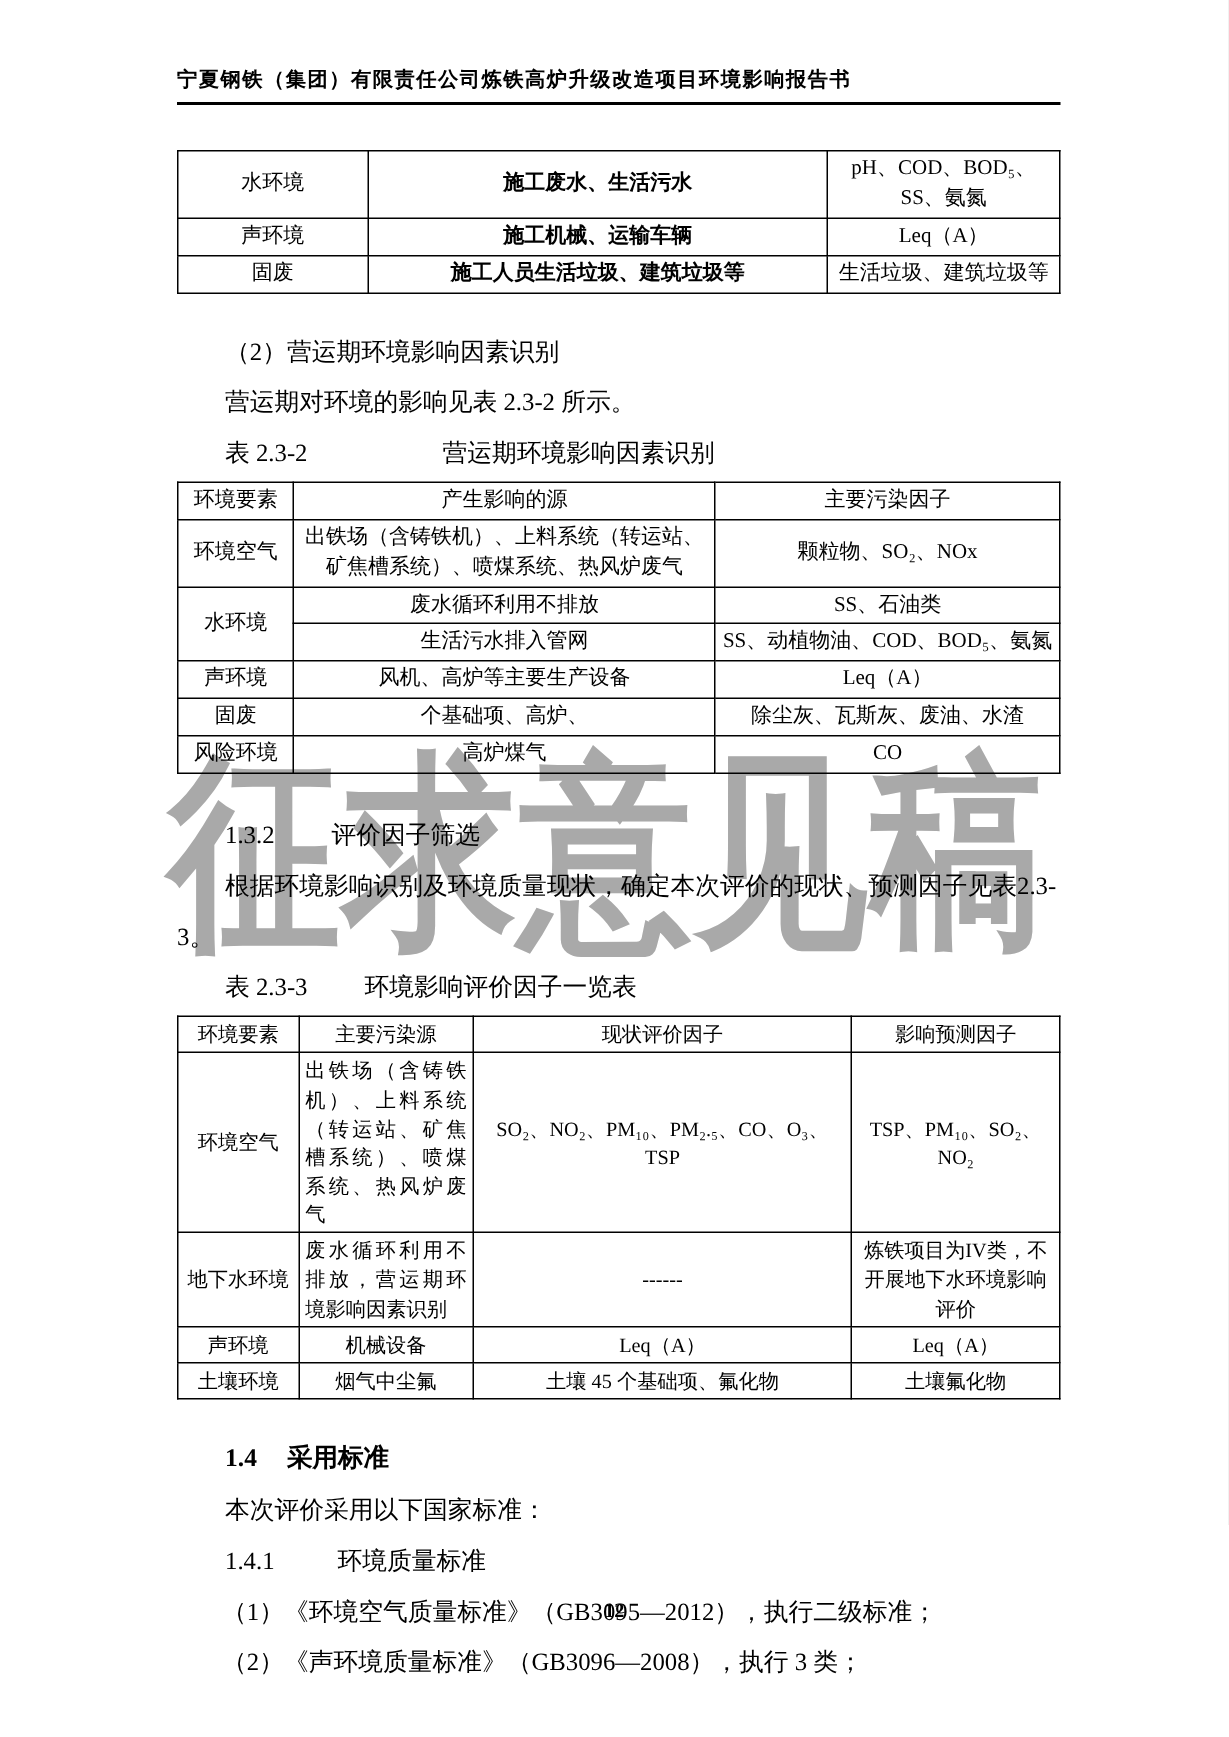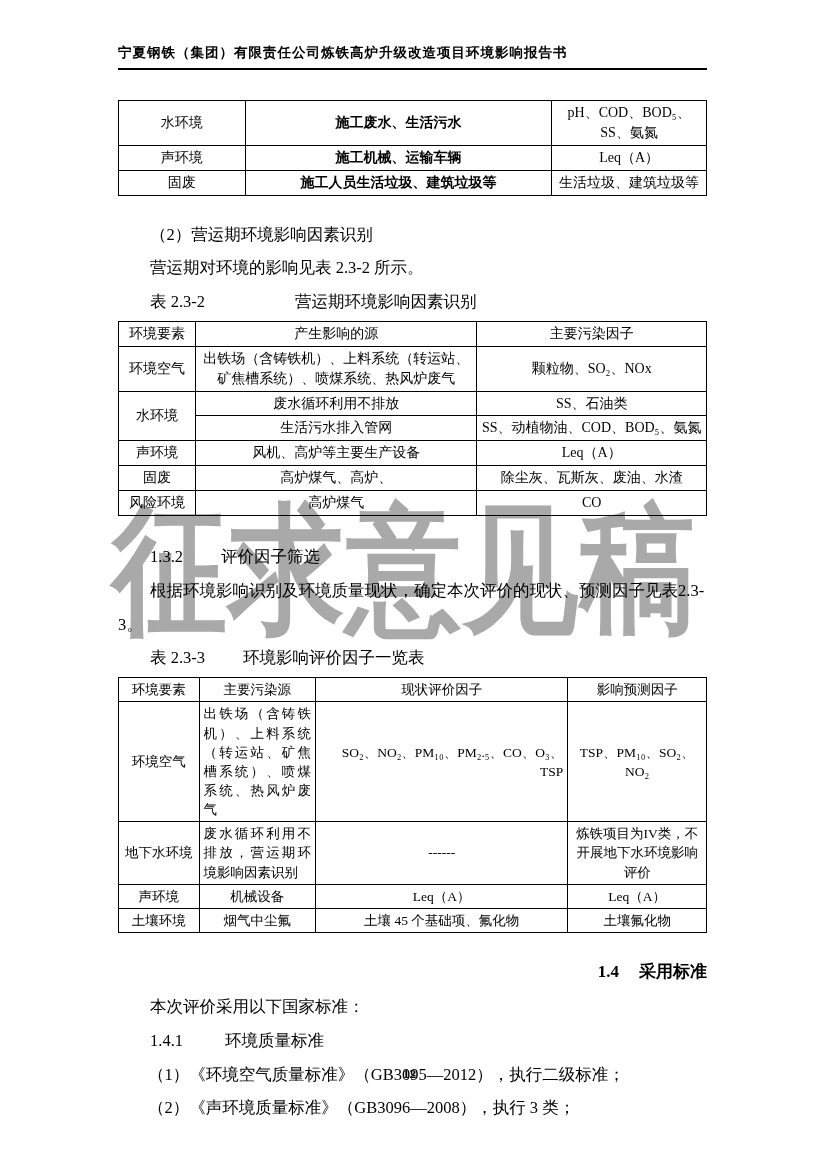--- a/index.html
+++ b/index.html
@@ -67,32 +67,32 @@
   .t2 .c2{width:39.3%;}
   .t3{margin-top:2px;font-size:13.5px;}
   .t3 .c0{width:13%;}
   .t3 .c1{width:19.5%;}
   .t3 .c2{width:44%;}
   .t3 .c3{width:23.5%;}
   .cell-justify{
     text-align:justify;
     text-align-last:left;
   }
-  .cell-left{text-align:right;}
+  .cell-left{text-align:center;}
   .para-block{font-size:16.5px;line-height:2.05;}
   .mt24{margin-top:22px;}
   .mt26{margin-top:24px;}
   .indent{text-indent:32px;}
   .indent-sm{text-indent:30px;}
   .caption .cap-no{margin-right:90px;}
   .caption2 .cap-no{margin-right:38px;text-align:right;}
   .h-num{margin-right:38px;}
   .h14 .h-num{margin-right:20px;}
   .h141 .h-num{margin-right:42px;}
-  .sec-bold{font-weight:bold;font-size:17px;text-align:right;}
+  .sec-bold{font-weight:bold;font-size:17px;}
   .footer-page{
     position:absolute;
     left:0;top:1066px;
     width:100%;
     text-align:center;
     font-weight:bold;
     font-size:13.5px;
     z-index:1;
   }
 </style>
@@ -154,21 +154,21 @@
           <td>生活污水排入管网</td>
           <td>SS、动植物油、COD、BOD₅、氨氮</td>
         </tr>
         <tr>
           <td>声环境</td>
           <td>风机、高炉等主要生产设备</td>
           <td>Leq（A）</td>
         </tr>
         <tr>
           <td>固废</td>
-          <td>高炉煤气、高炉、</td>
+          <td>个基础项、高炉、</td>
           <td>除尘灰、瓦斯灰、废油、水渣</td>
         </tr>
         <tr>
           <td>风险环境</td>
           <td>高炉煤气</td>
           <td>CO</td>
         </tr>
       </tbody>
     </table>
 

